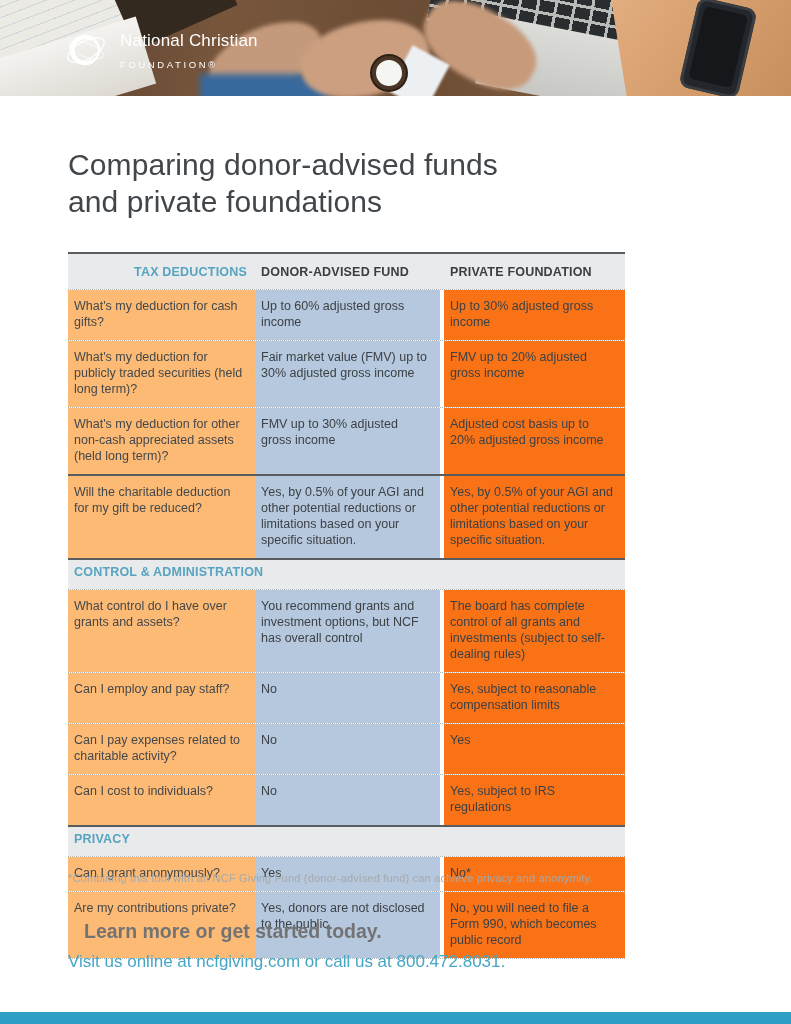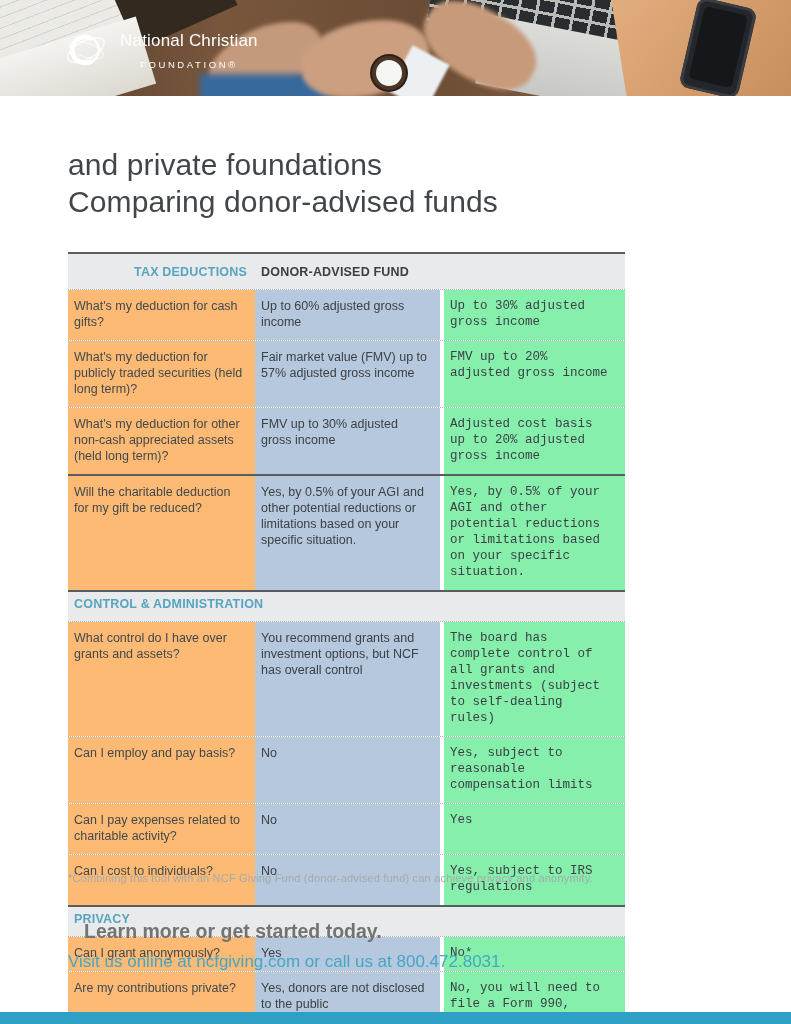--- a/index.html
+++ b/index.html
@@ -32,21 +32,21 @@
   .hand2{left:300px;top:22px;width:130px;height:74px;border-radius:48%;transform:rotate(-12deg);
          background:#cb9f80;filter:blur(2px);}
   .cuff{left:398px;top:52px;width:42px;height:52px;transform:rotate(28deg);background:#edf0f2;filter:blur(1px);}
   .arm{left:420px;top:10px;width:120px;height:70px;border-radius:45%;transform:rotate(30deg);
        background:#c79a7a;filter:blur(2px);}
   .shirt{left:200px;top:74px;width:130px;height:34px;background:#38699c;filter:blur(3px);}
   .watch{left:372px;top:56px;width:26px;height:26px;border-radius:50%;background:#f5f5f2;
          border:4px solid #4a3526;box-shadow:0 0 0 2px #2c2016;}
 
   
-  .logo{position:absolute;left:62px;top:26px;display:flex;align-items:center;gap:10px;text-align:center;}
+  .logo{position:absolute;left:62px;top:26px;display:flex;align-items:center;gap:10px;}
   .logo-text .l1{color:#fff;font-size:17px;font-weight:400;letter-spacing:.2px;}
   .logo-text .l2{color:#fff;font-size:9.5px;font-weight:400;letter-spacing:2.6px;margin-top:8px;}
 
   
   .title{position:absolute;left:68px;top:146px;font-size:30px;line-height:37px;
          font-weight:300;color:#41464b;letter-spacing:.1px;}
 
   
   .table{position:absolute;left:68px;top:252px;width:557px;border-bottom:1px dotted #aeb3b6;
          font-size:12.5px;line-height:16px;}
@@ -56,21 +56,21 @@
   .t-h-section{color:#57a4c0;text-align:right;}
   .t-h-col{color:#393e43;}
   .t-band{border-top:2px solid #595d60;background:#e9eaeb;}
   .t-band-label{padding:4px 8px 9px 6px;font-weight:bold;color:#57a4c0;letter-spacing:.2px;}
   .t-row{display:grid;grid-template-columns:187px 185px 4px 181px;border-top:1px dotted #aeb3b6;}
   .t-row.strong-top{border-top:2px solid #595d60;}
   .t-cell{padding:8px 10px 10px 6px;}
   .t-q{background:#fdba74;color:#43484c;}
   .t-daf{background:#b6c8dd;color:#3c4146;}
   .t-gap{background:#fff;}
-  .t-pf{background:#86efac;color:#3c4146;font-family:Liberation Mono, monospace;}
+  .t-pf{background:#f97316;color:#3c4146;}
 
   
   .footnote{position:absolute;left:68px;top:872px;font-size:11px;color:#a5a9ac;letter-spacing:.2px;}
   .cta-heading{position:absolute;left:84px;top:920px;font-size:19.5px;font-weight:bold;color:#737373;}
   .cta-sub{position:absolute;left:68px;top:952px;font-size:17px;font-weight:300;color:#46a6c4;}
   .bottom-bar{position:absolute;left:0;bottom:0;width:791px;height:12px;background:#2ea0c6;}
 </style>
 </head>
 <body>
 
@@ -102,40 +102,41 @@
         </g>
       </svg>
       <div class="logo-text">
         <div class="l1">National Christian</div>
         <div class="l2">FOUNDATION®</div>
       </div>
     </div>
   </div>
 
   <div class="title">
+    <div>Comparing donor-advised funds</div>
     <div>and private foundations</div>
-    <div>Comparing donor-advised funds</div>
   </div>
 
   <div class="table">
     <div class="t-header-row">
       <div class="t-h-section">TAX DEDUCTIONS</div>
       <div class="t-h-col">DONOR-ADVISED FUND</div>
       <div></div>
+      <div class="t-h-col">PRIVATE FOUNDATION</div>
     </div>
 
   <div class="t-row">
         <div class="t-cell t-q">What's my deduction for cash gifts?</div>
         <div class="t-cell t-daf">Up to 60% adjusted gross income</div>
         <div class="t-gap"></div>
         <div class="t-cell t-pf">Up to 30% adjusted gross income</div>
       </div>
       <div class="t-row">
         <div class="t-cell t-q">What's my deduction for publicly traded securities (held long term)?</div>
-        <div class="t-cell t-daf">Fair market value (FMV) up to 57% adjusted gross income</div>
+        <div class="t-cell t-daf">Fair market value (FMV) up to 30% adjusted gross income</div>
         <div class="t-gap"></div>
         <div class="t-cell t-pf">FMV up to 20% adjusted gross income</div>
       </div>
       <div class="t-row">
         <div class="t-cell t-q">What's my deduction for other non-cash appreciated assets (held long term)?</div>
         <div class="t-cell t-daf">FMV up to 30% adjusted gross income</div>
         <div class="t-gap"></div>
         <div class="t-cell t-pf">Adjusted cost basis up to 20% adjusted gross income</div>
       </div>
       <div class="t-row strong-top">
@@ -147,21 +148,21 @@
       <div class="t-band">
         <div class="t-band-label">CONTROL &amp; ADMINISTRATION</div>
       </div>
       <div class="t-row">
         <div class="t-cell t-q">What control do I have over grants and assets?</div>
         <div class="t-cell t-daf">You recommend grants and investment options, but NCF has overall control</div>
         <div class="t-gap"></div>
         <div class="t-cell t-pf">The board has complete control of all grants and investments (subject to self-dealing rules)</div>
       </div>
       <div class="t-row">
-        <div class="t-cell t-q">Can I employ and pay basis?</div>
+        <div class="t-cell t-q">Can I employ and pay staff?</div>
         <div class="t-cell t-daf">No</div>
         <div class="t-gap"></div>
         <div class="t-cell t-pf">Yes, subject to reasonable compensation limits</div>
       </div>
       <div class="t-row">
         <div class="t-cell t-q">Can I pay expenses related to charitable activity?</div>
         <div class="t-cell t-daf">No</div>
         <div class="t-gap"></div>
         <div class="t-cell t-pf">Yes</div>
       </div>

